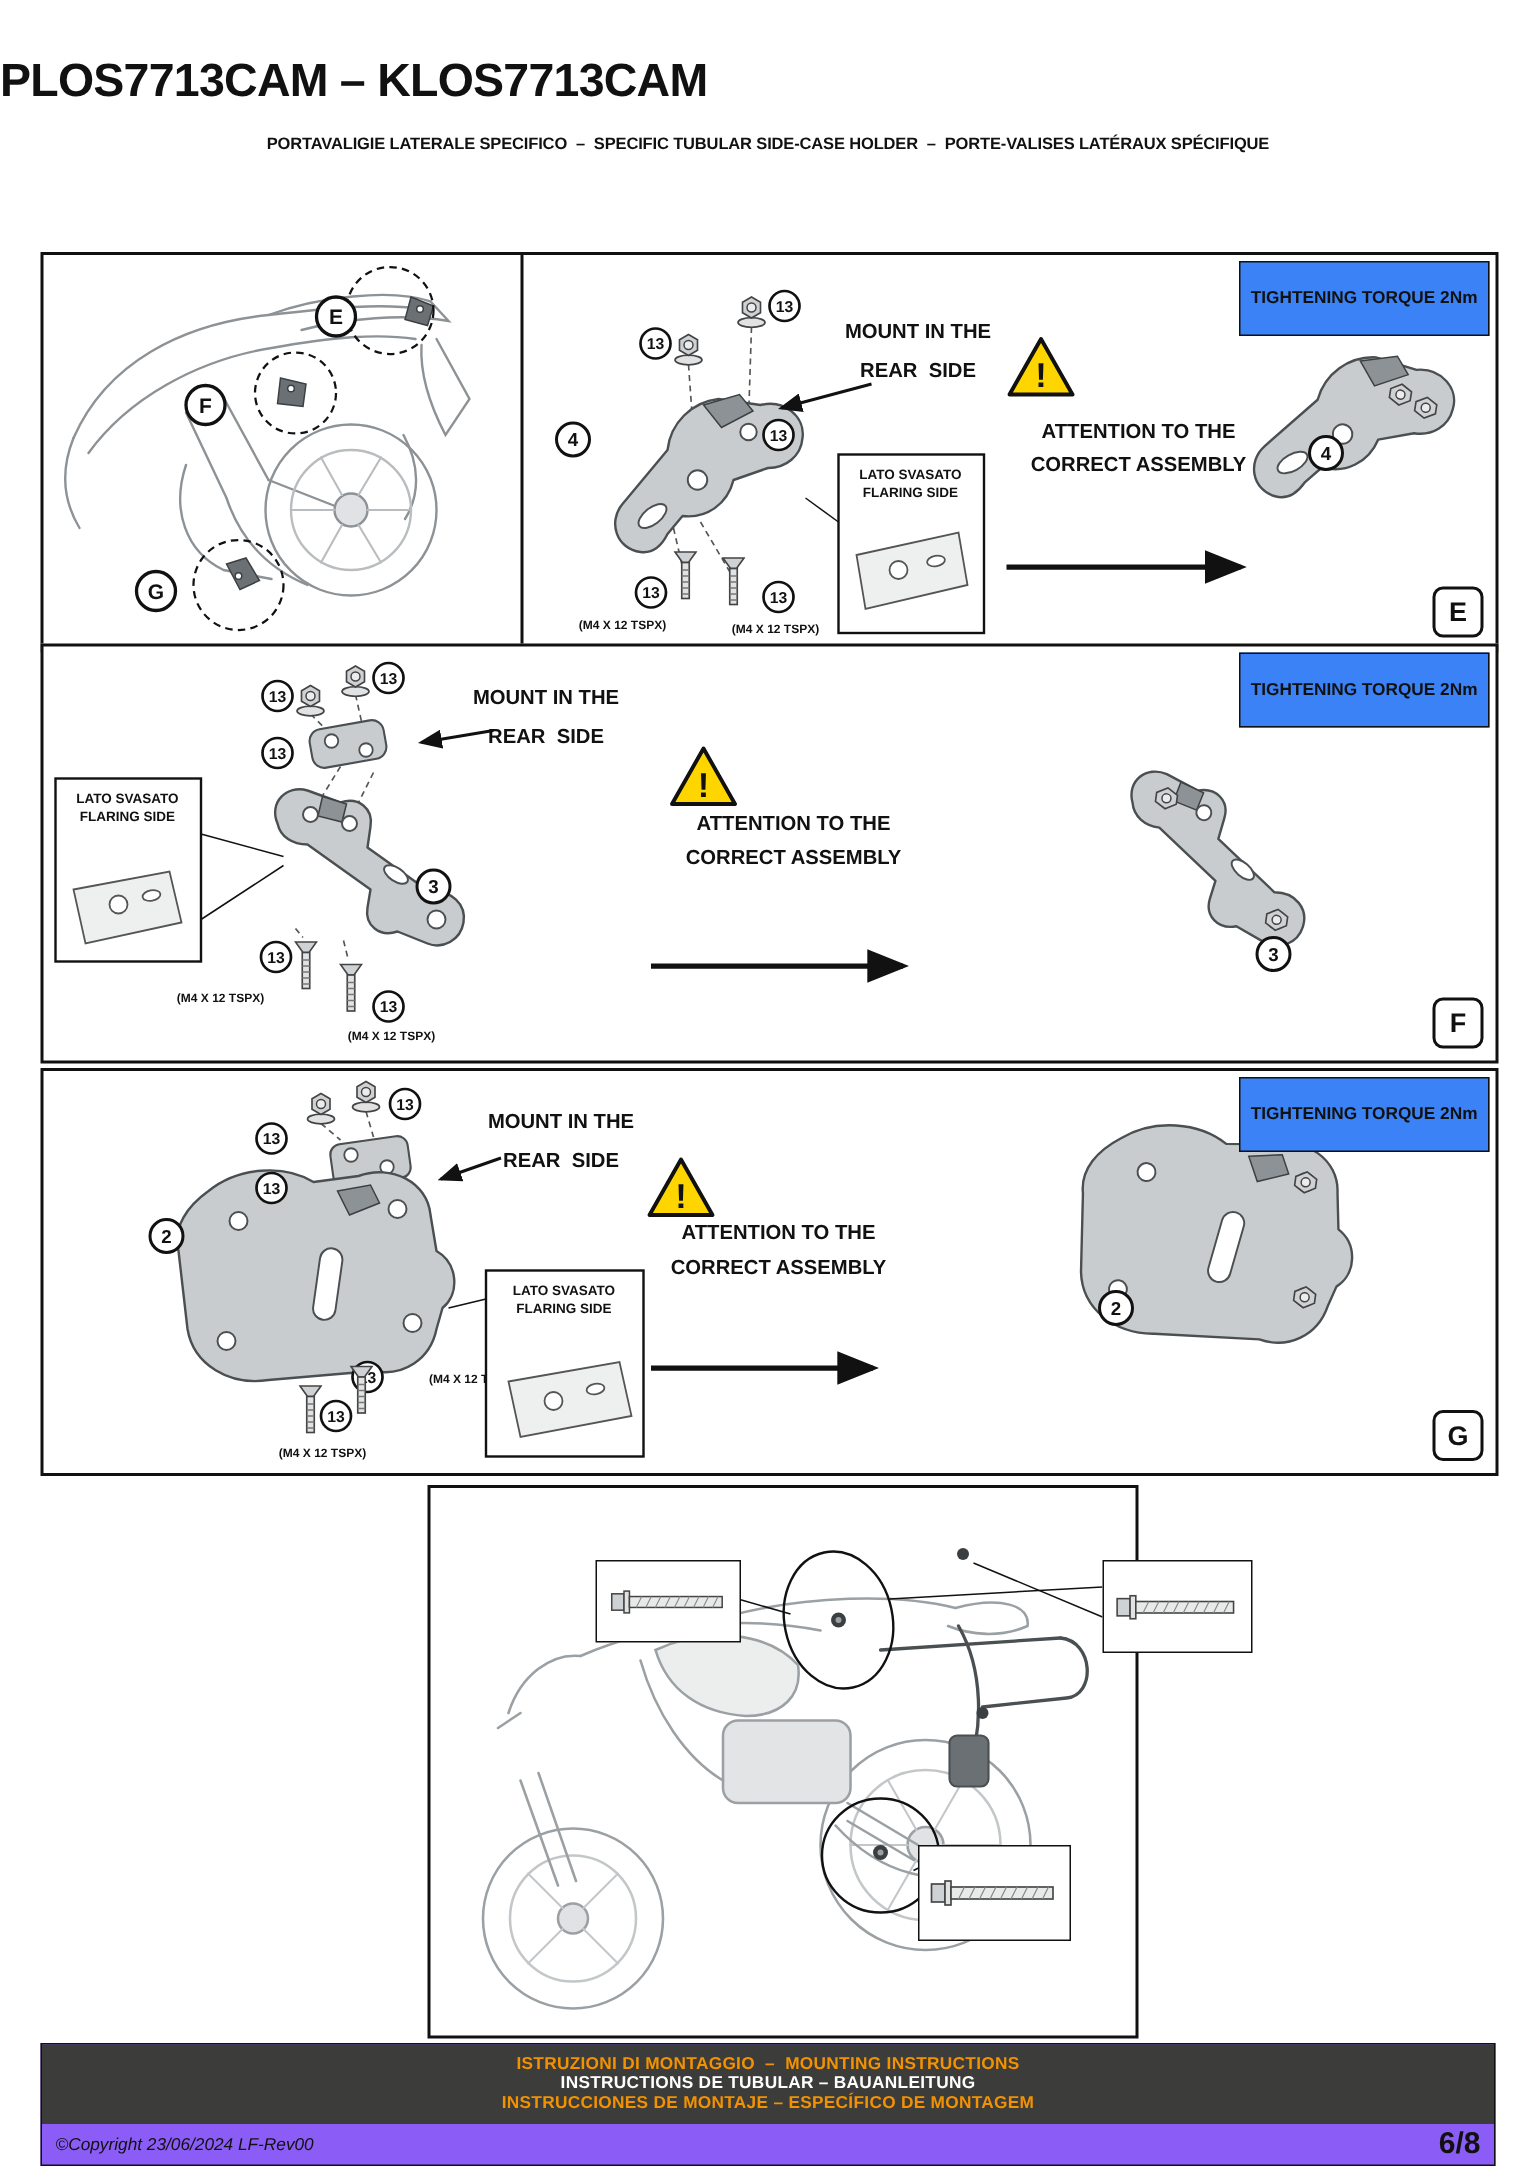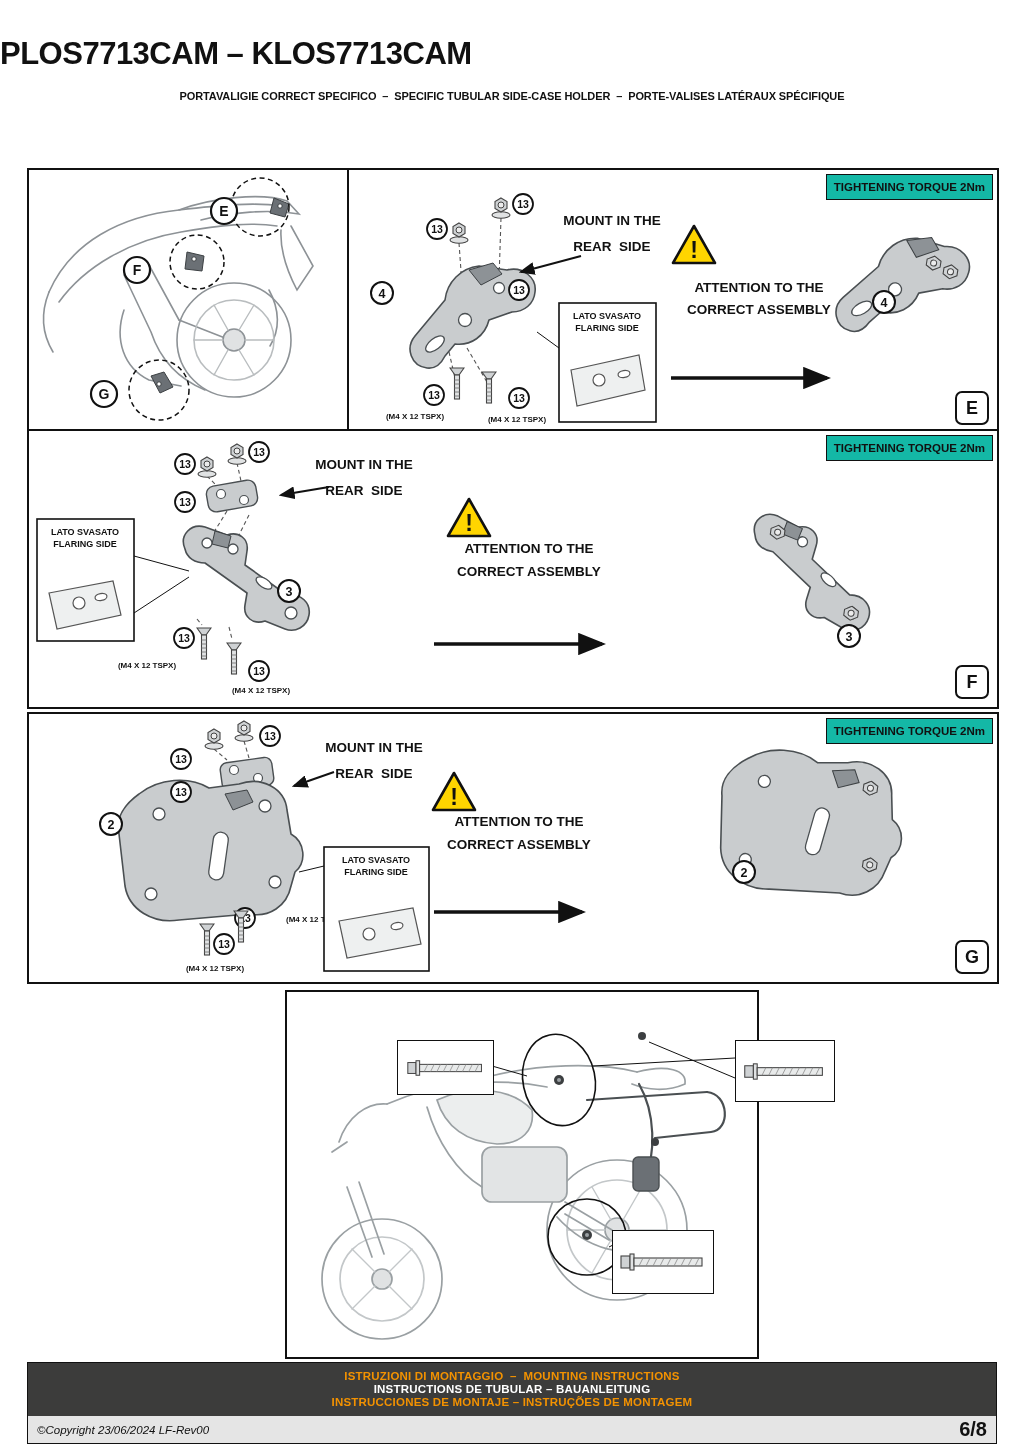--- a/index.html
+++ b/index.html
@@ -3,27 +3,27 @@
 <meta charset="utf-8">
 <style>
   html,body{margin:0;padding:0}
   body{width:1024px;height:1448px;position:relative;background:#fff;font-family:"Liberation Sans",sans-serif;color:#111;overflow:hidden}
   .page{position:absolute;inset:0;background:#fff}
   .title{position:absolute;top:36px;left:0;width:100%;text-align:left;font-size:31px;font-weight:bold;letter-spacing:-0.5px}
   .subtitle{position:absolute;left:0;width:100%;text-align:center;font-weight:bold;font-size:11px;white-space:pre;letter-spacing:-0.1px}
   .panel{position:absolute;border:2px solid #111;background:#fff}
   .subpanel-left{position:absolute;left:0;top:0;width:318px;height:100%;border-right:2px solid #111}
   .subpanel-right{position:absolute;left:320px;top:0;right:0;height:100%}
-  .torque-box{position:absolute;top:4px;right:4px;border:1.7px solid #111;padding:6px 7px;font-size:11.5px;font-weight:bold;white-space:pre;background:#14b8a6;z-index:3}
+  .torque-box{position:absolute;top:4px;right:4px;border:1.7px solid #111;padding:18px 7px;font-size:11.5px;font-weight:bold;white-space:pre;background:#3b82f6;z-index:3}
   .corner-letter{position:absolute;right:8px;bottom:8px;width:30px;height:30px;border:2.4px solid #111;border-radius:7px;display:flex;align-items:center;justify-content:center;font-size:18px;font-weight:bold;background:#fff;z-index:3}
   .figure-box{position:absolute;border:2px solid #111;background:#fff}
   .detail-box{position:absolute;border:1.7px solid #111;background:#fff;display:flex;align-items:center;justify-content:center;z-index:2}
   svg{display:block}
   svg text{font-family:"Liberation Sans",sans-serif;font-weight:bold;fill:#111;white-space:pre}
-  .footer{position:absolute;left:27px;top:1362px;width:968px;height:80px;border:1.5px solid #111;background:#e5e5e5}
+  .footer{position:absolute;left:27px;top:1362px;width:968px;height:80px;border:1.5px solid #111;background:#8b5cf6}
   .footer-bar{position:absolute;left:0;top:0;width:100%;height:53px;background:#3c3c3b;display:flex;flex-direction:column;align-items:center;justify-content:center}
   .footer-bar div{font-size:11.5px;font-weight:bold;line-height:13.2px;white-space:pre;letter-spacing:0.2px}
   .f1,.f3{color:#f39200}
   .f2{color:#fff}
   .footer-strip{position:absolute;left:0;bottom:0;width:100%;height:27px;display:flex;align-items:center;justify-content:space-between;padding:0 9px;box-sizing:border-box}
   .copyright{font-size:11.5px;font-style:italic}
   .page-num{font-size:20px;font-weight:bold;}
 </style>
 </head>
 <body>
@@ -85,21 +85,21 @@
       <circle cx="246" cy="168" r="6" fill="#fff" stroke="#4a4f52" stroke-width="1.3"></circle>
       <circle cx="122" cy="180" r="6" fill="#fff" stroke="#4a4f52" stroke-width="1.3"></circle>
       <rect x="182" y="118" width="15" height="48" rx="7.5" fill="#fff" stroke="#4a4f52" stroke-width="1.3" transform="rotate(8 189 142)"></rect>
     </g>
   </defs>
 </svg>
 
 <div class="page">
 
   <div class="title">PLOS7713CAM – KLOS7713CAM</div>
-  <div class="subtitle" style="top:90px">PORTAVALIGIE CORRECT SPECIFICO  –  SPECIFIC TUBULAR SIDE-CASE HOLDER  –  PORTE-VALISES LATÉRAUX SPÉCIFIQUE</div>
+  <div class="subtitle" style="top:90px">PORTAVALIGIE LATERALE SPECIFICO  –  SPECIFIC TUBULAR SIDE-CASE HOLDER  –  PORTE-VALISES LATÉRAUX SPÉCIFIQUE</div>
 
   <section class="panel" style="left:27px;top:168px;width:968px;height:263px">
     <div class="subpanel-left">
       <svg width="314" height="255" viewBox="0 0 314 255">
         <g stroke="#8d9296" stroke-width="1.6" fill="none" stroke-linecap="round">
           <path d="M20,122 C42,72 92,46 150,40 C192,35 226,32 252,36"></path>
           <path d="M30,132 C56,96 102,70 152,62 C192,55 222,52 248,56"></path>
           <path d="M150,40 C182,28 232,22 258,31 L270,44 C240,39 202,42 172,50"></path>
           <path d="M262,56 L284,96 L268,120 C257,99 251,78 252,60"></path>
           <path d="M240,120 C251,140 251,160 241,176"></path>
@@ -374,21 +374,21 @@
       <svg width="88" height="24" viewBox="0 0 88 24">
           <use href="#screwh" width="88" height="24"></use>
         </svg>
     </div>
   </section>
 
   <footer class="footer">
     <div class="footer-bar">
       <div class="f1">ISTRUZIONI DI MONTAGGIO  –  MOUNTING INSTRUCTIONS</div>
       <div class="f2">INSTRUCTIONS DE TUBULAR – BAUANLEITUNG</div>
-      <div class="f3">INSTRUCCIONES DE MONTAJE – INSTRUÇÕES DE MONTAGEM</div>
+      <div class="f3">INSTRUCCIONES DE MONTAJE – ESPECÍFICO DE MONTAGEM</div>
     </div>
     <div class="footer-strip">
       <span class="copyright">©Copyright 23/06/2024 LF-Rev00</span>
       <span class="page-num">6/8</span>
     </div>
   </footer>
 
 </div>
 
 </body></html>

